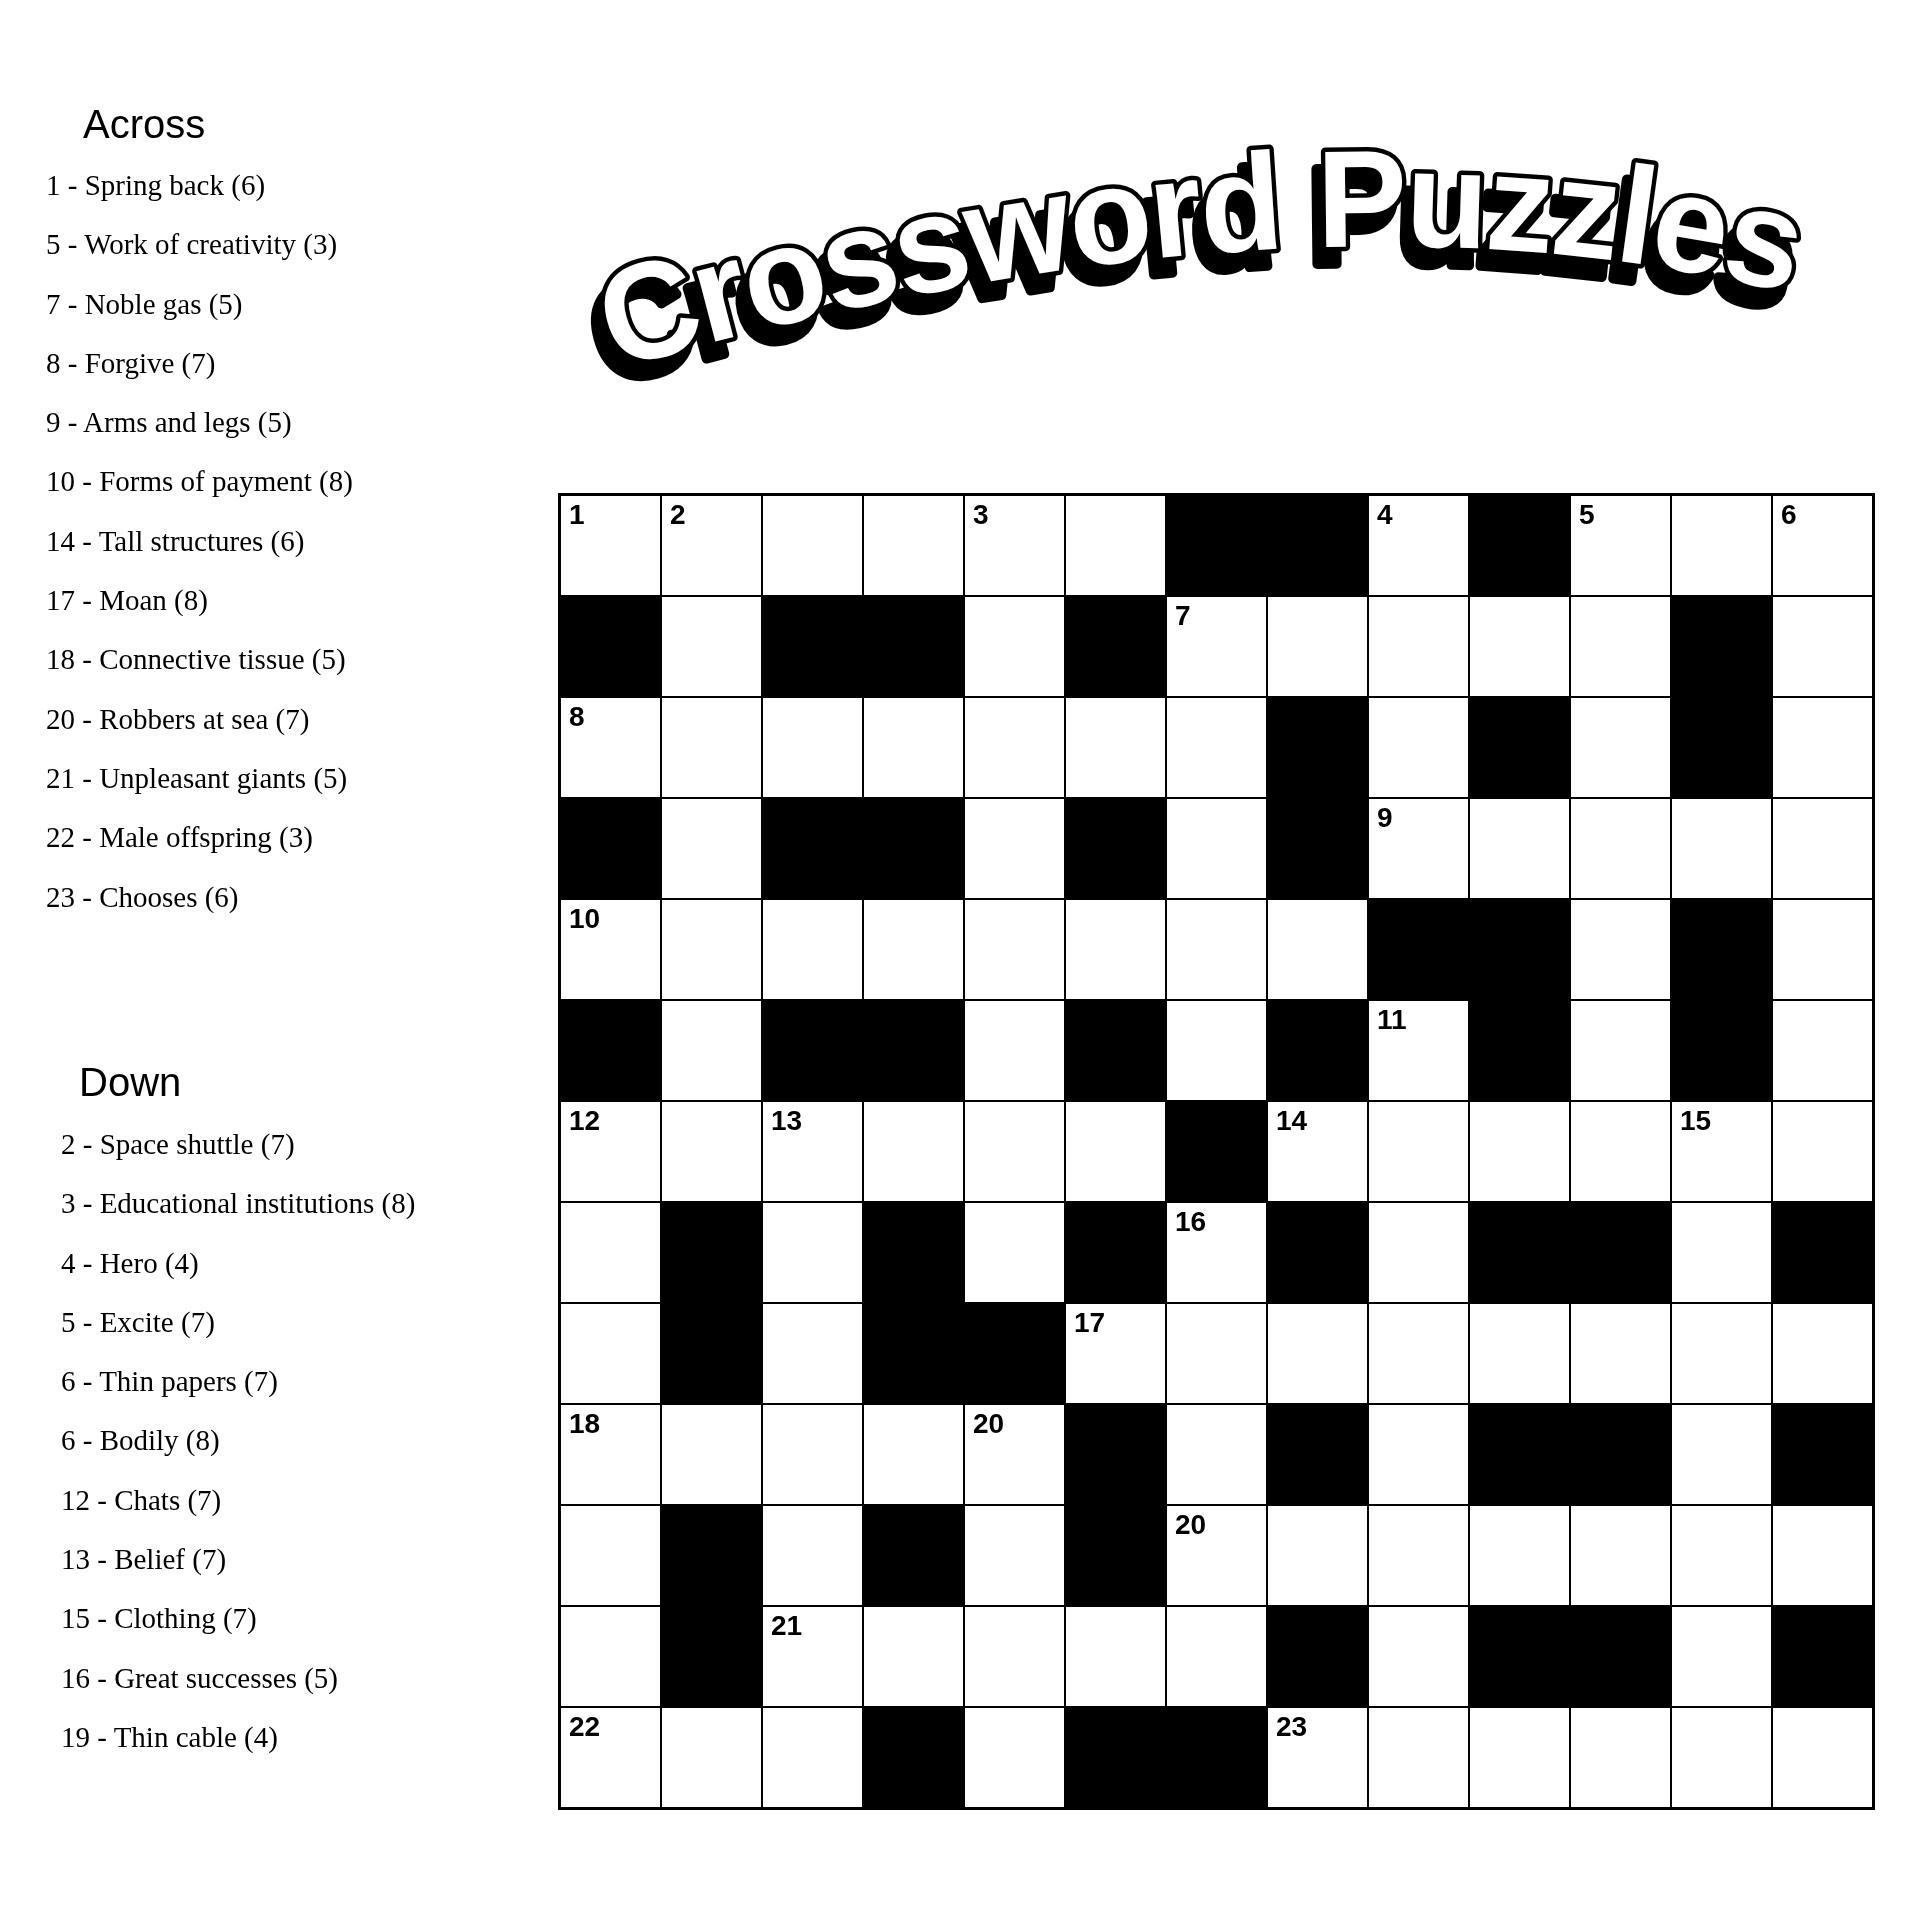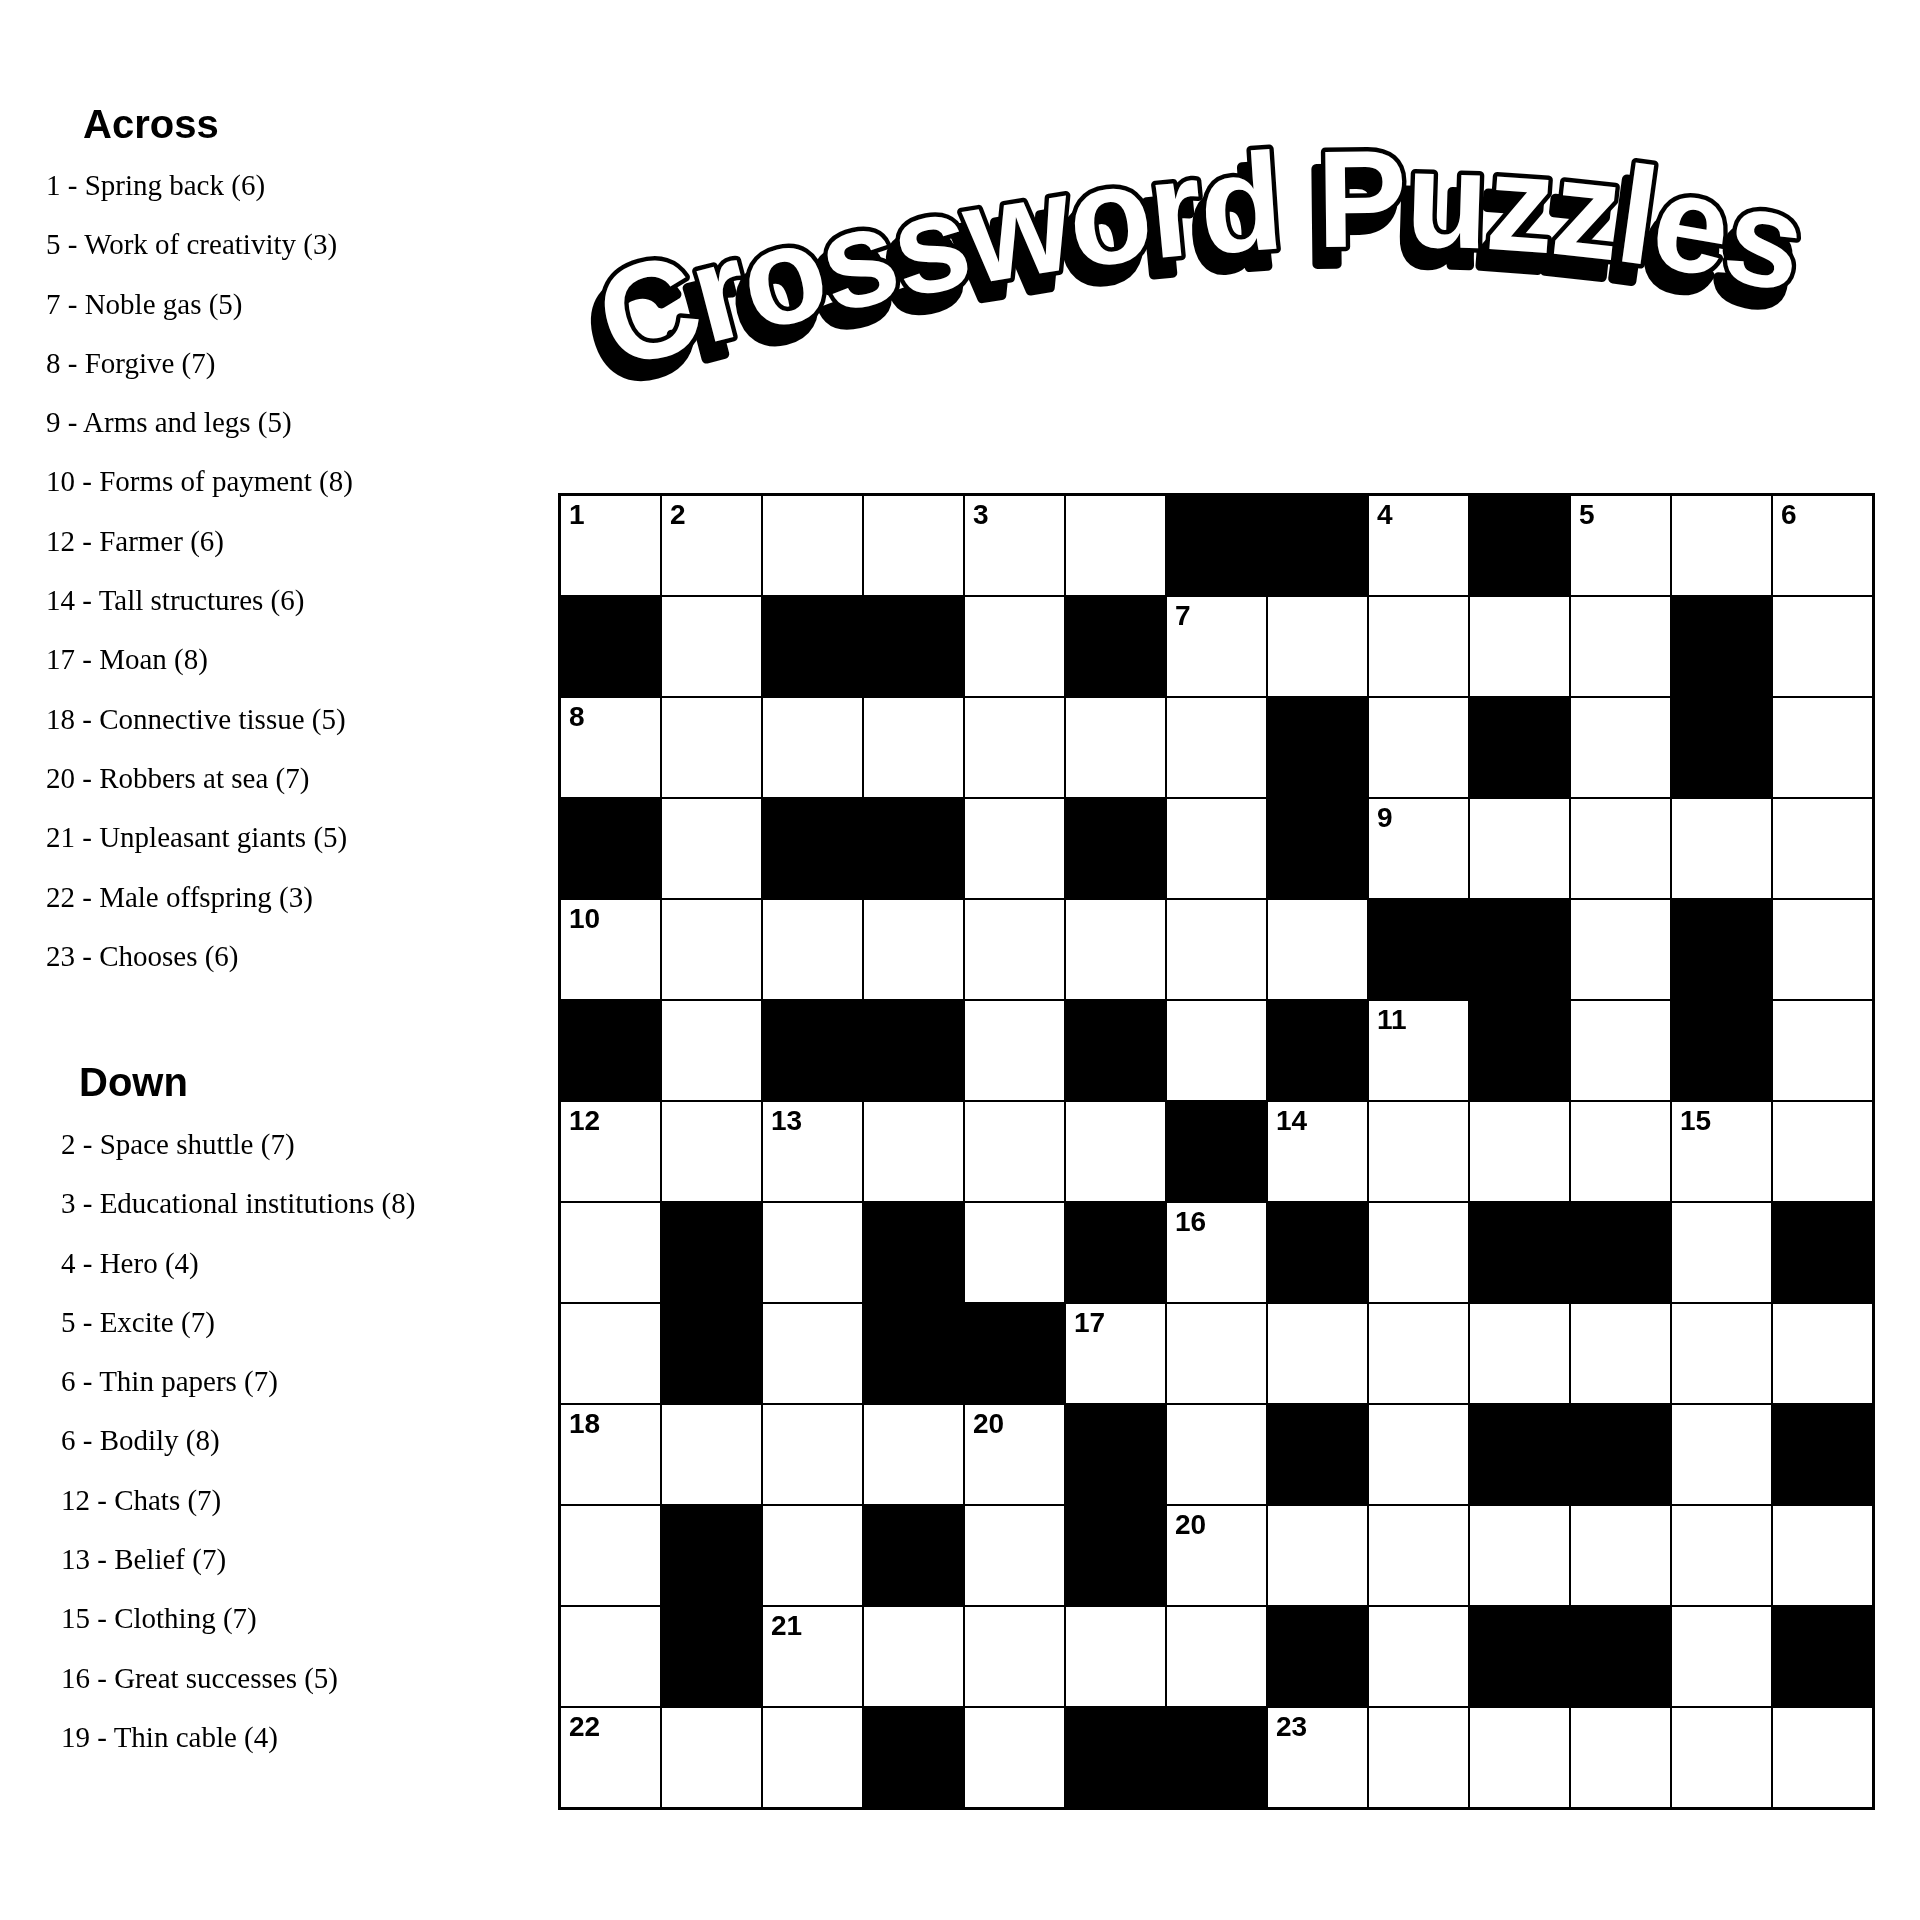--- a/index.html
+++ b/index.html
@@ -9,21 +9,21 @@
     background:#ffffff;
     font-family:"Liberation Sans", sans-serif;
     color:#000;
     overflow:hidden;
   }
   
   .heading{
     position:absolute;
     margin:0;
     font-size:40px;
-    font-weight:700;
+    font-weight:400;
     line-height:48px;
     color:#000;
   }
   #across-heading{left:83px;top:100px;}
   #down-heading{left:47px;top:1058px;margin-left:32px;}
   .clue-list{
     position:absolute;
     margin:0;padding:0;
     list-style:none;
     font-size:29px;
@@ -90,21 +90,20 @@
 
   <section>
     <h2 class="heading" id="across-heading">Across</h2>
     <ul class="clue-list" id="across-list">
         <li>1 - Spring back (6)</li>
         <li>5 - Work of creativity (3)</li>
         <li>7 - Noble gas (5)</li>
         <li>8 - Forgive (7)</li>
         <li>9 - Arms and legs (5)</li>
         <li>10 - Forms of payment (8)</li>
-        <li>12 - Farmer (6)</li>
         <li>14 - Tall structures (6)</li>
         <li>17 - Moan (8)</li>
         <li>18 - Connective tissue (5)</li>
         <li>20 - Robbers at sea (7)</li>
         <li>21 - Unpleasant giants (5)</li>
         <li>22 - Male offspring (3)</li>
         <li>23 - Chooses (6)</li>
       </ul>
   </section>
 

